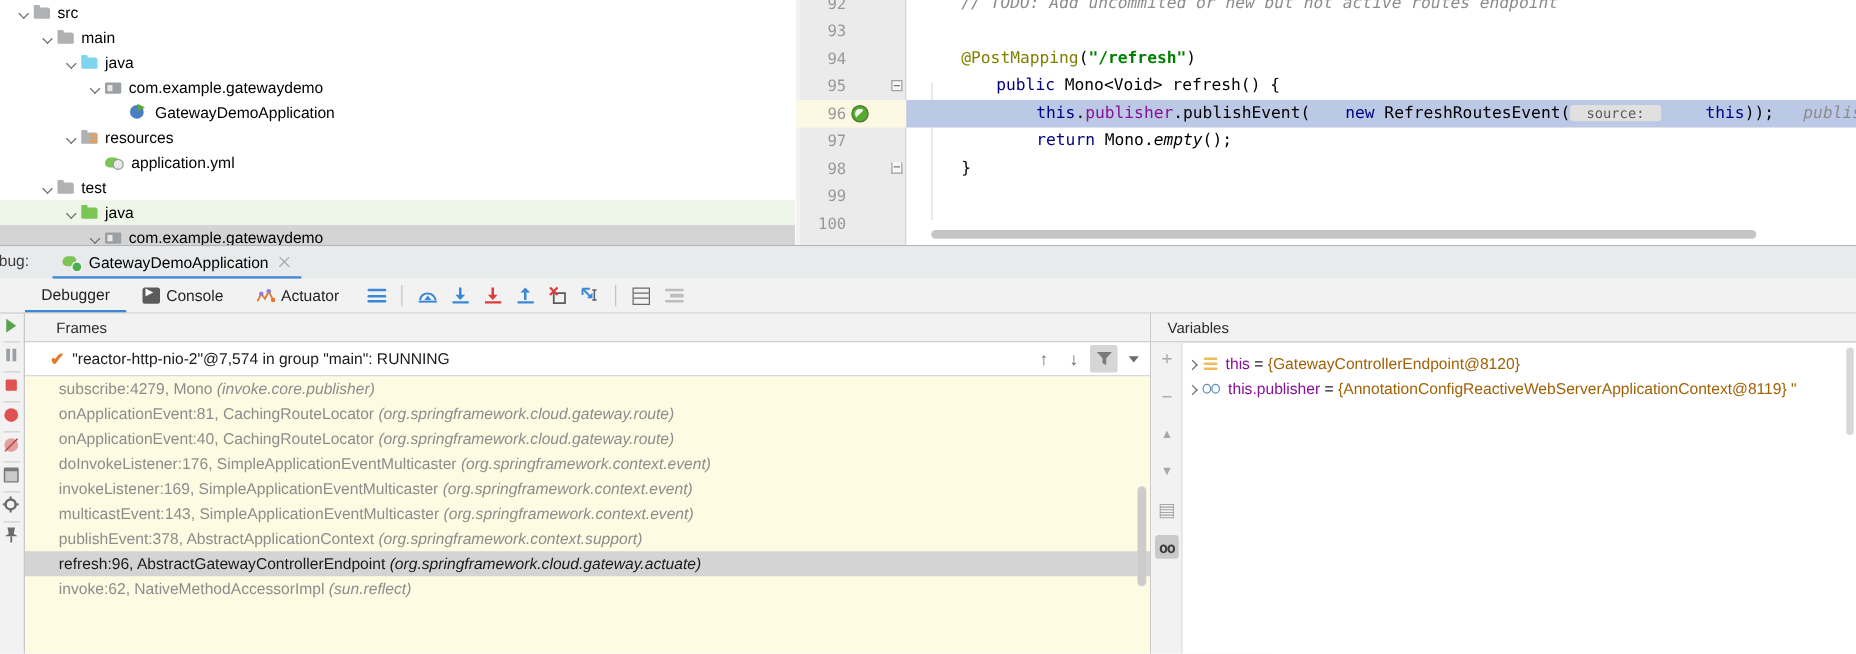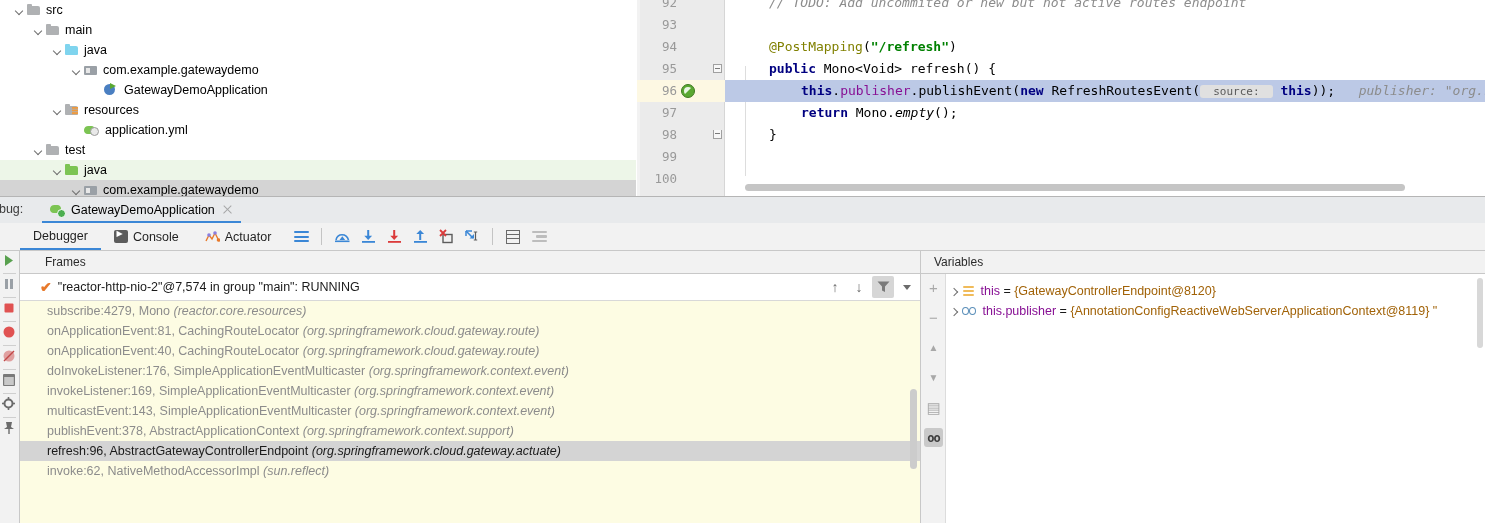--- a/index.html
+++ b/index.html
@@ -164,21 +164,21 @@
     border: 1px solid #a0a0a0; background: #f7f7f7; box-sizing: border-box;
   }
   .fold::after {
     content: ""; position: absolute; left: 1px; top: 3px; width: 5px; height: 1px; background: #7a7a7a;
   }
   .fold.open { top: 6px; }
   .fold.close { top: 6px; border-top: none; }
   .ed-vline {
     position: absolute; left: 108px; width: 1px; background: #dddddd;
   }
-  .kw   { color: #000080; font-weight: bold; }
+  .kw   { color: #000080; font-weight: normal; margin-left: 28px; }
   .str  { color: #008000; font-weight: bold; }
   .ann  { color: #808000; }
   .cmt  { color: #8c8c8c; font-style: italic; }
   .fld  { color: #871094; }
   .ital { font-style: italic; }
   .hintbox {
     background: #e0e0e0; color: #5a5a5a; border-radius: 3px;
     padding: 0 13px; font-size: 11px;
   }
   .hintgray { color: #8c8c8c; font-style: italic; }
@@ -710,21 +710,21 @@
             <svg class="funnel" viewBox="0 0 13 12">
                 <path d="M0.5 0.5 L12.5 0.5 L8 5.5 L8 11 L5 9.5 L5 5.5 Z" fill="#7a7a7a"></path>
               </svg>
           </span>
           <span class="ttb">
               <span class="caret-dn"></span>
             </span>
         </span>
       </div>
       <div class="frames-list" id="frames-root">
-          <div class="frame-row"><span>subscribe:4279, Mono </span><span class="pkg-ital">(reactor.core.resources)</span></div>
+          <div class="frame-row"><span>subscribe:4279, Mono </span><span class="pkg-ital">(invoke.core.publisher)</span></div>
           <div class="frame-row"><span>onApplicationEvent:81, CachingRouteLocator </span><span class="pkg-ital">(org.springframework.cloud.gateway.route)</span></div>
           <div class="frame-row"><span>onApplicationEvent:40, CachingRouteLocator </span><span class="pkg-ital">(org.springframework.cloud.gateway.route)</span></div>
           <div class="frame-row"><span>doInvokeListener:176, SimpleApplicationEventMulticaster </span><span class="pkg-ital">(org.springframework.context.event)</span></div>
           <div class="frame-row"><span>invokeListener:169, SimpleApplicationEventMulticaster </span><span class="pkg-ital">(org.springframework.context.event)</span></div>
           <div class="frame-row"><span>multicastEvent:143, SimpleApplicationEventMulticaster </span><span class="pkg-ital">(org.springframework.context.event)</span></div>
           <div class="frame-row"><span>publishEvent:378, AbstractApplicationContext </span><span class="pkg-ital">(org.springframework.context.support)</span></div>
           <div class="frame-row selected"><span>refresh:96, AbstractGatewayControllerEndpoint </span><span class="pkg-ital">(org.springframework.cloud.gateway.actuate)</span></div>
           <div class="frame-row"><span>invoke:62, NativeMethodAccessorImpl </span><span class="pkg-ital">(sun.reflect)</span></div>
         </div>
       <div class="frames-vscroll"></div>

